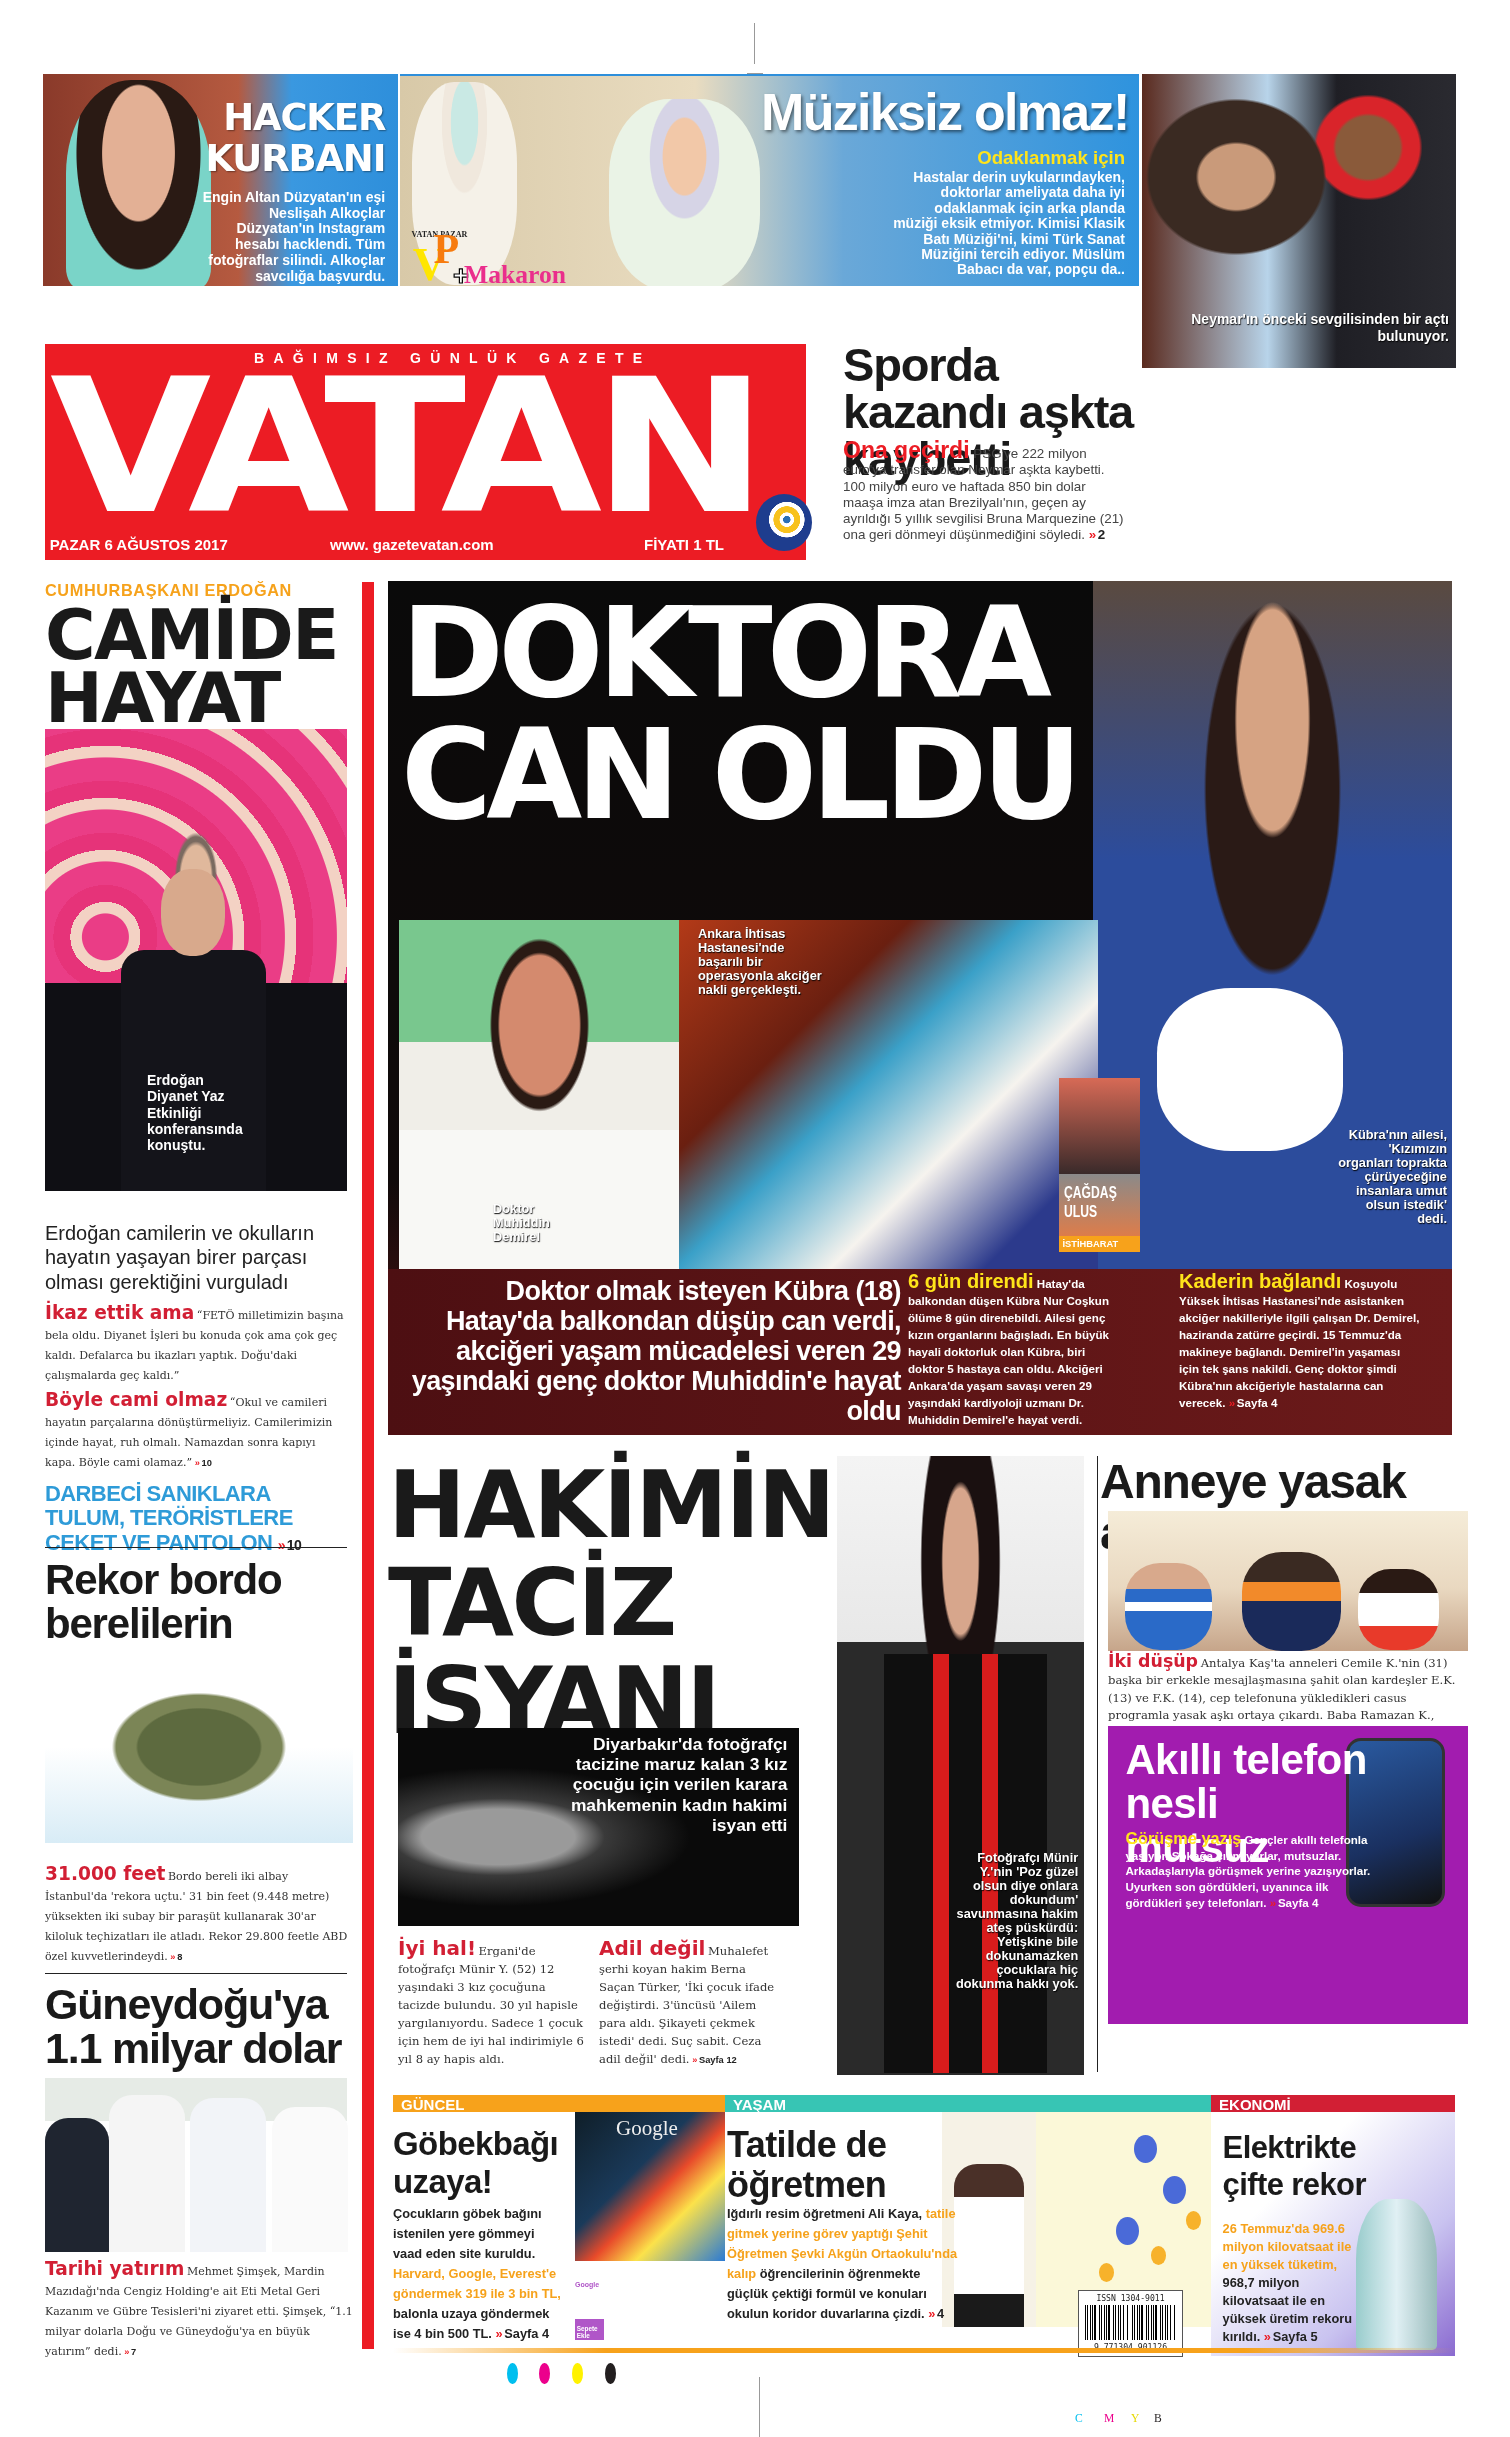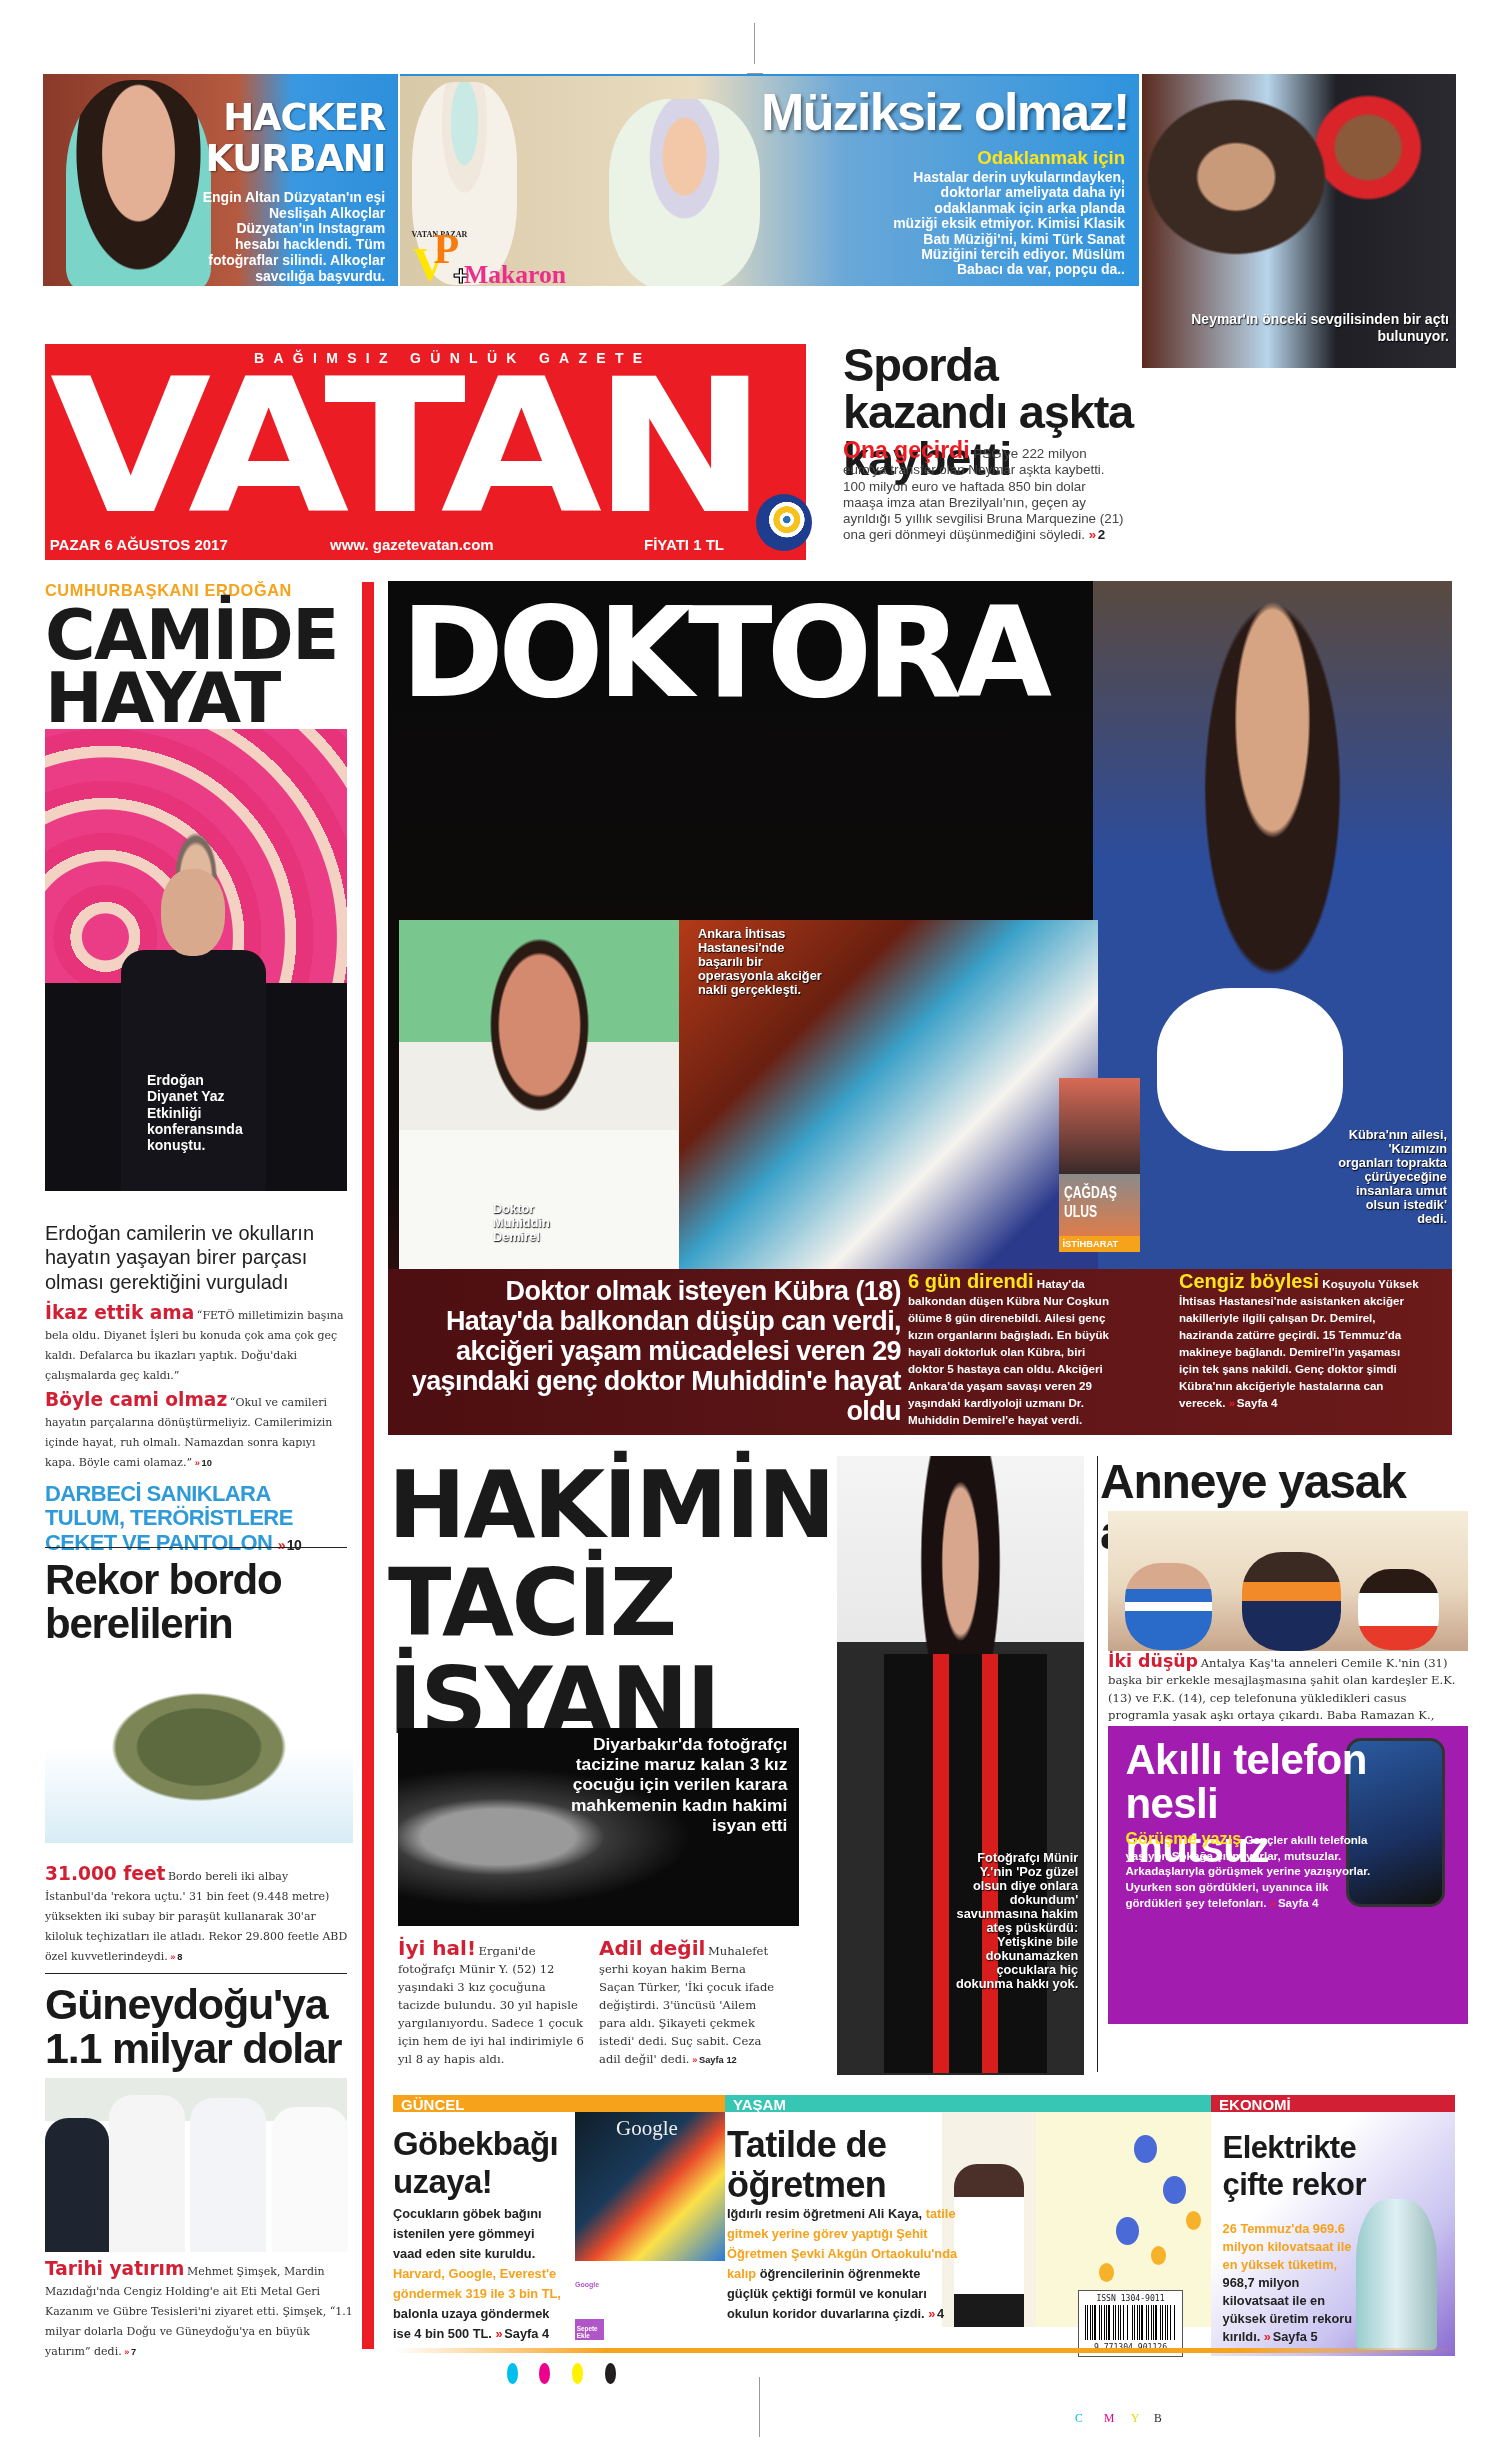--- a/index.html
+++ b/index.html
@@ -228,39 +228,40 @@
   <span class="ref">7</span>
 </div>
 <div class="redbar"></div>
 
 <div class="dark"></div>
 <div class="girl">
   <div class="shirt"></div>
 </div>
 <div class="doktora">
   <div>DOKTORA</div>
+  <div>CAN OLDU</div>
 </div>
 <div class="doc"></div>
 <div class="cap" style="left:493px;top:1202px;width:70px">Doktor Muhiddin Demirel</div>
 <div class="amb"></div>
 <div class="cap" style="left:698px;top:927px;width:134px">Ankara İhtisas Hastanesi'nde başarılı bir operasyonla akciğer nakli gerçekleşti.</div>
 <div class="cagdas">
   <div class="n" style="width:70px">ÇAĞDAŞ ULUS</div>
   <div class="s">İSTİHBARAT</div>
 </div>
 <div class="cap" style="left:1337px;top:1128px;width:110px;text-align:right">Kübra'nın ailesi, 'Kızımızın organları toprakta çürüyeceğine insanlara umut olsun istedik' dedi.</div>
 
 <div class="maroon"></div>
 <div class="mtitle">Doktor olmak isteyen Kübra (18) Hatay'da balkondan düşüp can verdi, akciğeri yaşam mücadelesi veren 29 yaşındaki genç doktor Muhiddin'e hayat oldu</div>
 <div class="mcol" style="left:908px;width:215px">
   <span class="k">6 gün direndi</span>
   <span>Hatay'da balkondan düşen Kübra Nur Coşkun ölüme 8 gün direnebildi. Ailesi genç kızın organlarını bağışladı. En büyük hayali doktorluk olan Kübra, biri doktor 5 hastaya can oldu. Akciğeri Ankara'da yaşam savaşı veren 29 yaşındaki kardiyoloji uzmanı Dr. Muhiddin Demirel'e hayat verdi.</span>
 </div>
 <div class="mcol" style="left:1179px;width:244px">
-  <span class="k">Cengiz böylesi</span>
+  <span class="k">Kaderin bağlandı</span>
   <span>Koşuyolu Yüksek İhtisas Hastanesi'nde asistanken akciğer nakilleriyle ilgili çalışan Dr. Demirel, haziranda zatürre geçirdi. 15 Temmuz'da makineye bağlandı. Demirel'in yaşaması için tek şans nakildi. Genç doktor şimdi Kübra'nın akciğeriyle hastalarına can verecek.</span>
   <span class="ref" style="color:#fff">Sayfa 4</span>
 </div>
 
 <div class="hakim">
   <h2 style="width:442px">HAKİMİN TACİZ İSYANI</h2>
 </div>
 <div class="judge">
   <div class="robe"></div>
   <div class="cap" style="right:5.8px;top:395px;width:128px;text-align:right">Fotoğrafçı Münir Y.'nin 'Poz güzel olsun diye onlara dokundum' savunmasına hakim ateş püskürdü: Yetişkine bile dokunamazken çocuklara hiç dokunma hakkı yok.</div>

